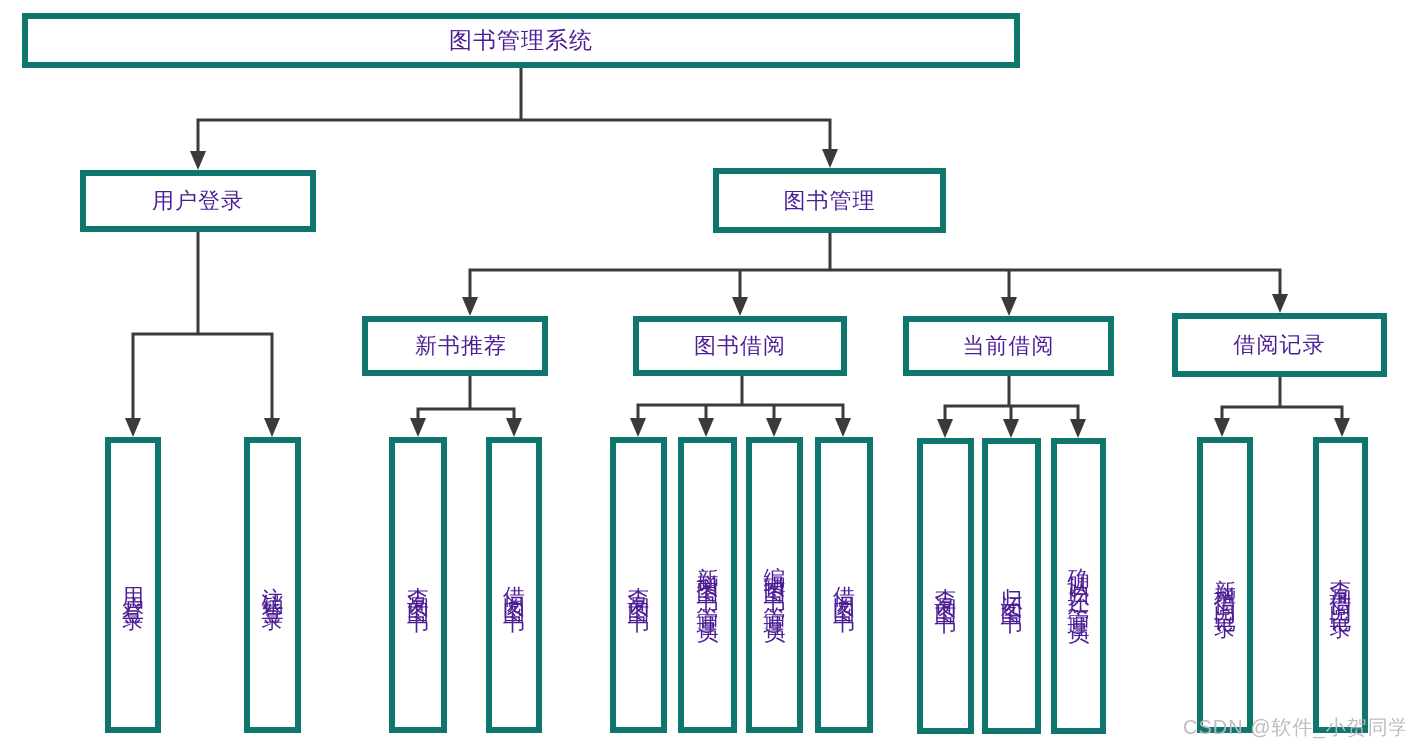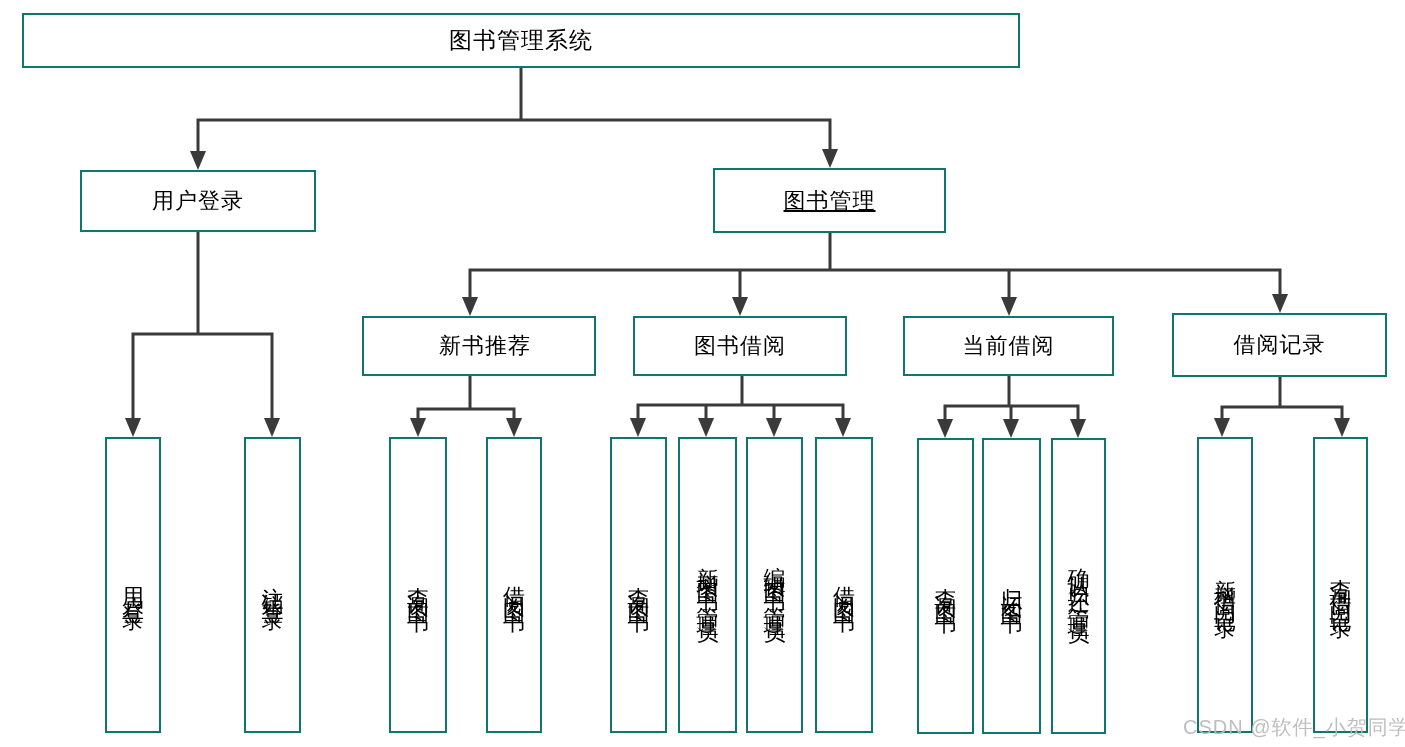--- a/index.html
+++ b/index.html
@@ -17,38 +17,38 @@
   }
   .connectors {
     position: absolute;
     left: 0; top: 0;
     width: 1405px; height: 747px;
     z-index: 1;
   }
   .box {
     position: absolute;
     box-sizing: border-box;
-    border: 2px solid #0f766e;
+    border: 6px solid #0f766e;
     background: #ffffff;
     display: flex;
     align-items: center;
     justify-content: center;
-    color: #000000;
+    color: #4c1d95;
     z-index: 2;
   }
   .hlabel {
     font-size: 22px;
     letter-spacing: 1px;
     white-space: nowrap;
   }
   .b-root  { left: 22px;  top: 13px;  width: 998px; height: 55px; }
   .b-root .hlabel { font-size: 23px; }
   .b-l2a   { left: 80px;  top: 170px; width: 236px; height: 62px; }
-  .b-l2b   { left: 713px; top: 168px; width: 233px; height: 65px; text-decoration: underline; }
-  .b-l3a   { left: 362px; top: 316px; width: 234px; height: 60px; padding-left: 12px; }
+  .b-l2b   { left: 713px; top: 168px; width: 233px; height: 65px; }
+  .b-l3a   { left: 362px; top: 316px; width: 186px; height: 60px; padding-left: 12px; }
   .b-l3b   { left: 633px; top: 316px; width: 214px; height: 60px; }
   .b-l3c   { left: 903px; top: 316px; width: 211px; height: 60px; text-align: center; }
   .b-l3d   { left: 1172px; top: 313px; width: 215px; height: 64px; }
   .leaf    { top: 437px; height: 296px; }
   .vtext {
     writing-mode: vertical-rl;
     text-orientation: mixed;
     font-size: 22px;
     line-height: 1;
     letter-spacing: 8px;

